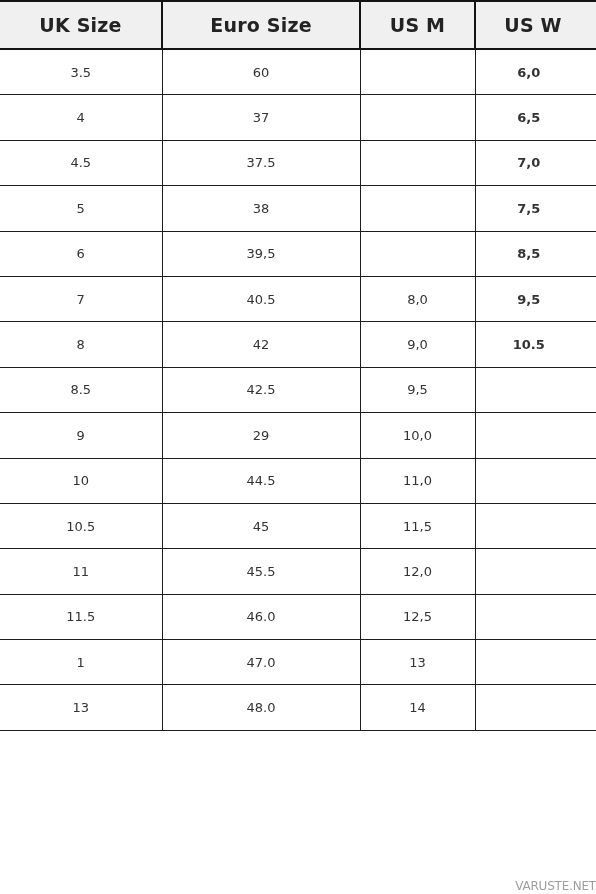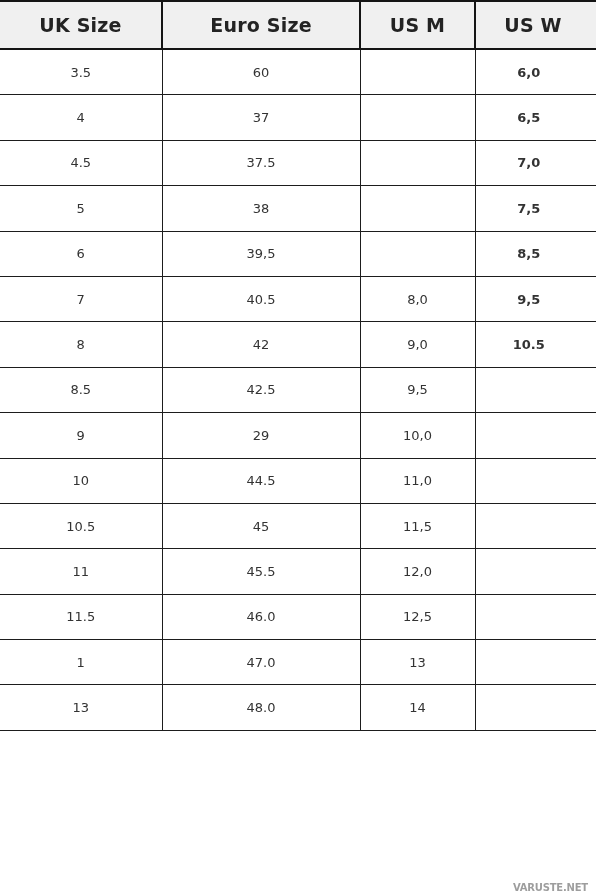--- a/index.html
+++ b/index.html
@@ -69,25 +69,25 @@
   
   #size-table tbody td.col-usw {
     padding-right: 14px;
   }
   #size-table thead th.col-usw {
     padding-right: 6px;
   }
 
   #watermark {
     position: absolute;
-    right: 8px;
+    right: 0;
     bottom: 1px;
     font-family: "DejaVu Sans", sans-serif;
-    font-size: 10px;
-    font-weight: bold;
+    font-size: 12px;
+    font-weight: normal;
     letter-spacing: -0.2px;
     color: #8d8d8d;
     opacity: 0.85;
     white-space: nowrap;
   }
 </style>
 </head>
 <body>
 
 <table id="size-table">

